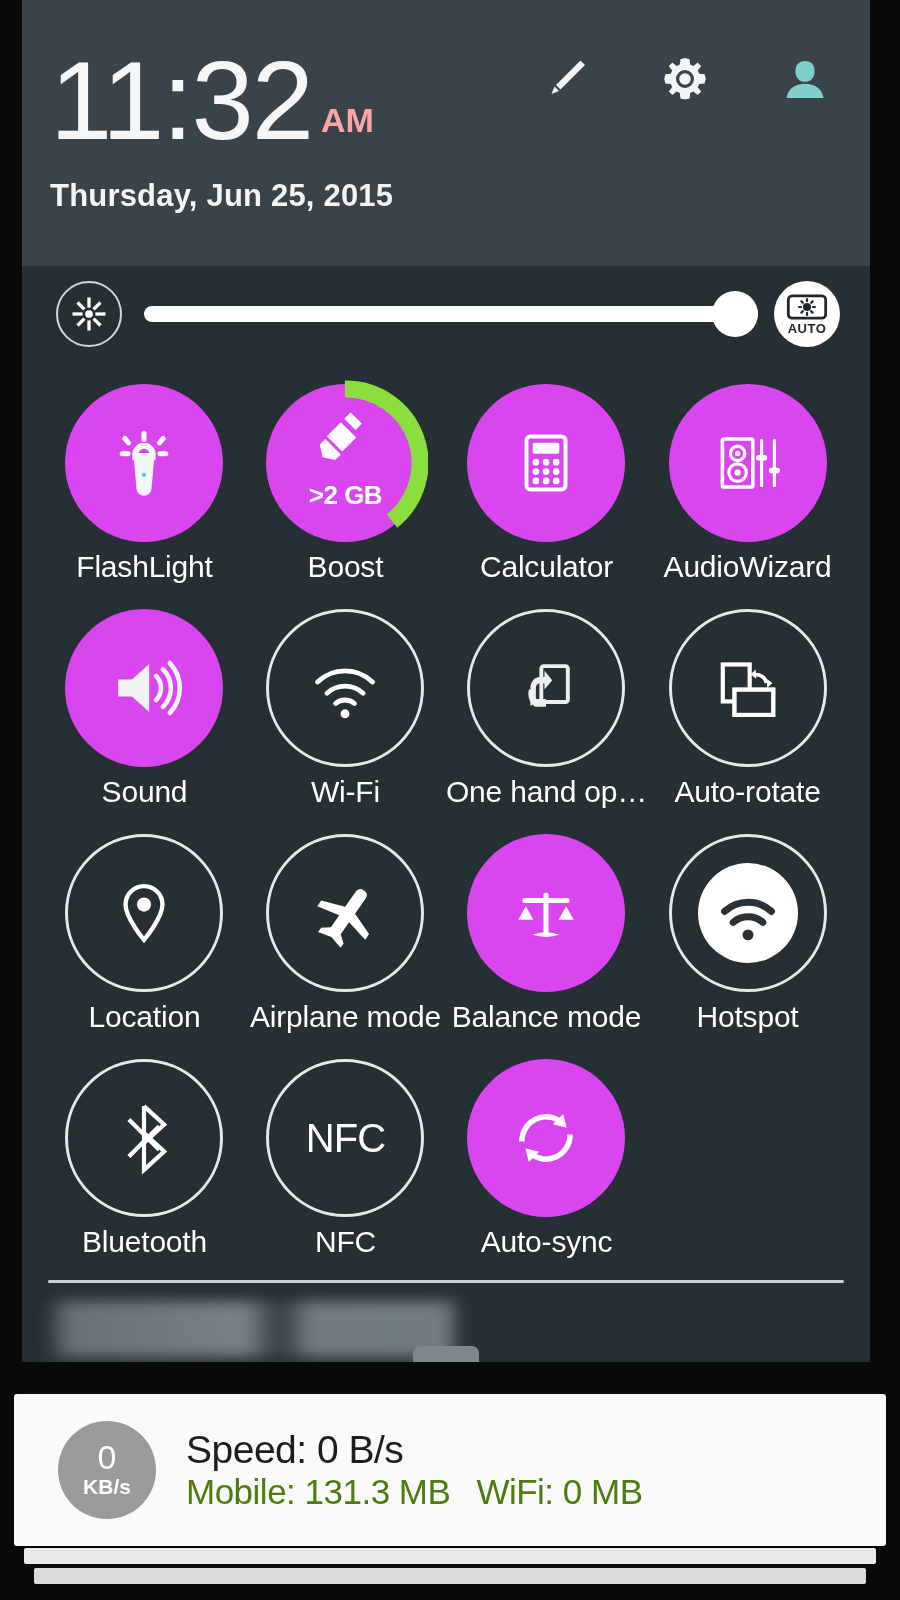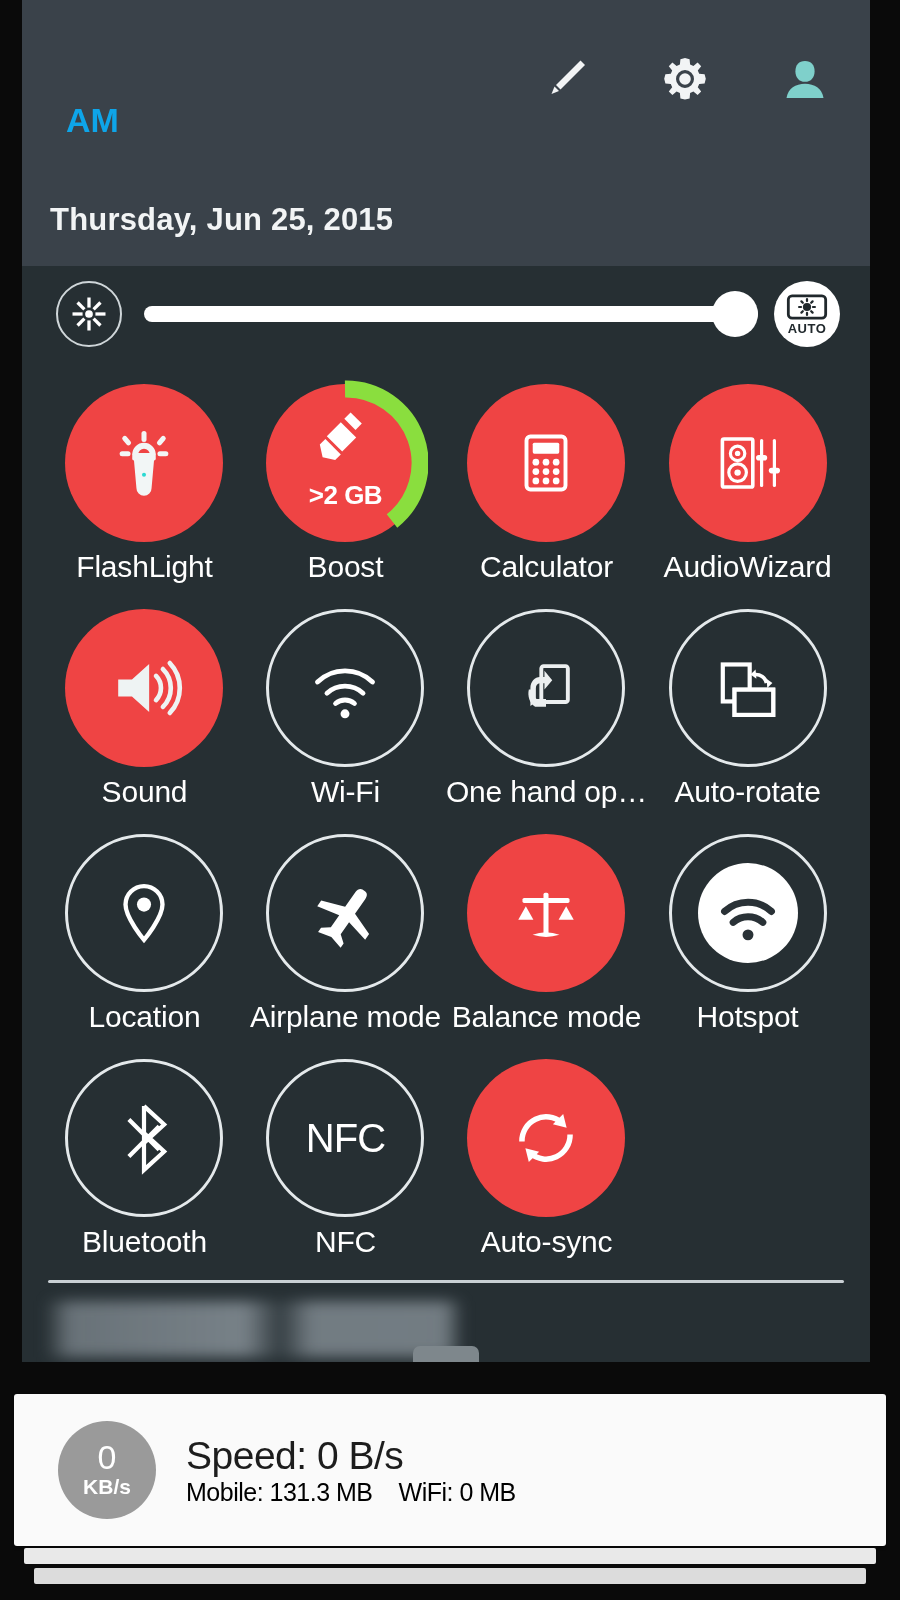--- a/index.html
+++ b/index.html
@@ -45,42 +45,42 @@
   }
 
   .time {
     color: #f4f6f7;
     font-size: 112px;
     line-height: 0.92;
     font-weight: 400;
     letter-spacing: -2px;
   }
   .ampm {
-    color: #0ea5e9;
+    color: #fca5a5;
     font-size: 34px;
     font-weight: 700;
-    margin-left: 16px;
+    margin-left: 9px;
     margin-bottom: 12px;
   }
 
   .header-icons {
     position: absolute;
     right: 38px;
     top: 52px;
     display: flex;
     align-items: center;
     gap: 66px;
   }
   .hicon { width: 54px; height: 54px; display: block; }
 
   .date {
     color: #f2f4f5;
     font-size: 31px;
     font-weight: 700;
-    margin-top: 50px;
+    margin-top: 26px;
     letter-spacing: 0.2px;
   }
 
   
   .brightness-row {
     display: flex;
     align-items: center;
     height: 96px;
     padding: 0 30px 0 34px;
     gap: 0;
@@ -150,21 +150,21 @@
     padding-top: 14px;
     height: 225px;
   }
 
   .tile-circle {
     position: relative;
     width: 158px; height: 158px;
     border-radius: 50%;
     display: flex; align-items: center; justify-content: center;
   }
-  .tile-circle.on  { background: #ef4444; }
+  .tile-circle.on  { background: #d946ef; }
   .tile-circle.off { background: transparent; border: 3px solid #e4e9eb; }
 
   .tile-label {
     margin-top: 8px;
     color: #ffffff;
     font-size: 30px;
     font-weight: 400;
     white-space: nowrap;
     letter-spacing: -0.2px;
   }
@@ -278,38 +278,39 @@
   .badge-unit { font-size: 21px; font-weight: 700; line-height: 1.2; }
 
   .notif-text { margin-left: 30px; }
   .notif-title {
     color: #1d1d1d;
     font-size: 39px;
     font-weight: 400;
     letter-spacing: -0.5px;
   }
   .notif-sub {
-    color: #000000;
-    font-size: 25px;
+    color: #4d7c0f;
+    font-size: 35px;
     font-weight: 400;
     letter-spacing: -0.5px;
     display: flex;
     gap: 26px;
   }
 </style>
 </head>
 <body>
 
 <div id="screen">
 
   <div id="panel">
 
     <div class="header">
 
       <div class="clock-row">
+        <span class="time">11:32</span>
         <span class="ampm">AM</span>
       </div>
 
       <div class="header-icons">
 
         <span class="hicon">
           <svg viewBox="0 0 54 54" width="54" height="54">
             <g fill="#f2f4f5">
               <path d="M42.5 8.5 L47 13 L22.5 37.5 L18 33 Z"></path>
               <path d="M16.5 34.5 L21 39 L13.5 42 Z"></path>

